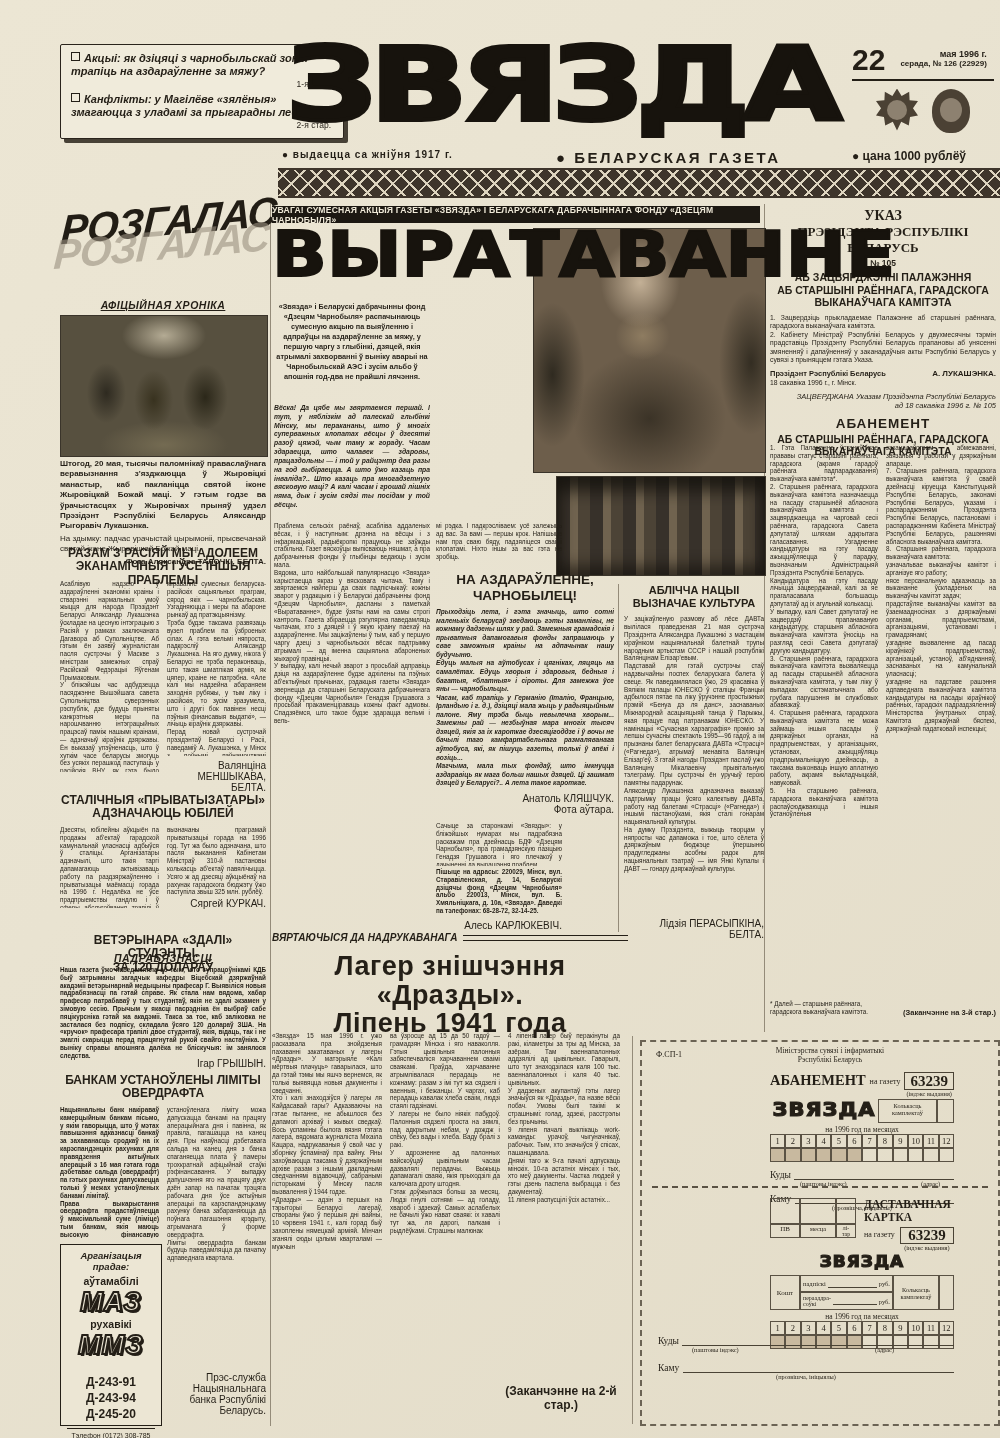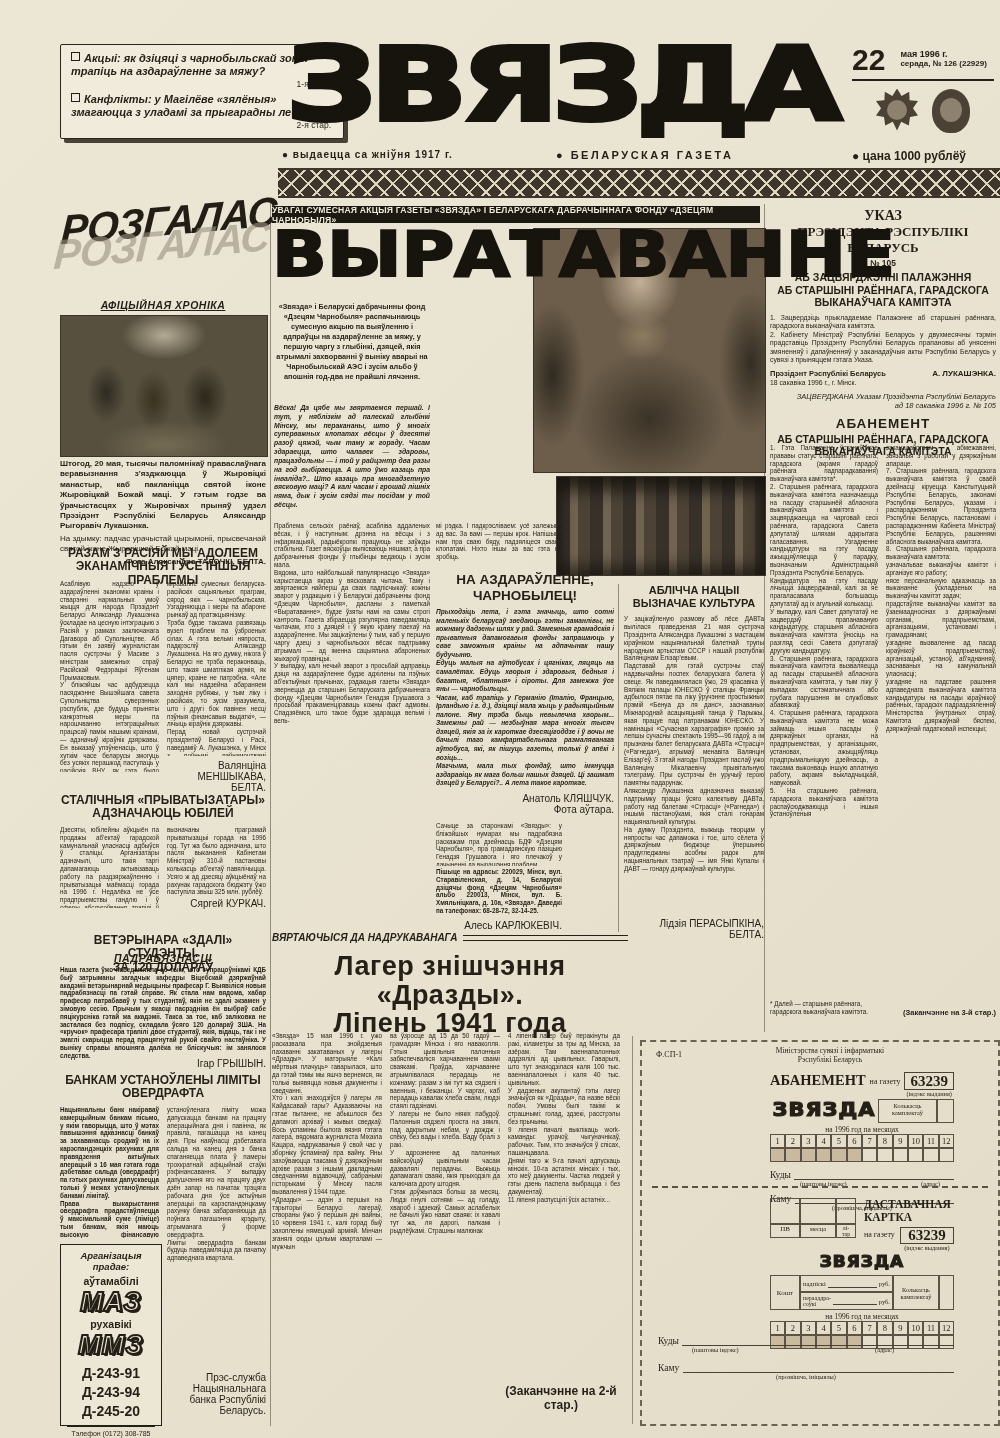--- a/index.html
+++ b/index.html
@@ -101,34 +101,34 @@
       <div class="itm"><span class="sq"></span><span>Канфлікты: у Магілёве «зялёныя» змагаюцца з уладамі за прыгарадны лес.</span></div>
       <div class="pg">2-я стар.</div>
     </div>
   </div>
 
   <div class="abs mast" style="left:286px;top:34px;width:575px;">ЗВЯЗДА</div>
 
   <div class="abs" style="left:852px;top:46px;width:142px;">
     <div style="display:flex;align-items:flex-start;">
       <div class="b" style="font-size:30px;line-height:.95;">22</div>
-      <div style="margin-left:15px;padding-top:3px;">
+      <div style="margin-left:15px;padding-top:3px;text-align:right;">
         <div class="b" style="font-size:9px;">мая 1996 г.</div>
         <div class="b" style="font-size:8px;">серада, № 126 (22929)</div>
       </div>
     </div>
     <div style="border-top:2px solid #241f17;margin-top:4px;"></div>
     <div style="display:flex;gap:14px;justify-content:center;margin-top:8px;">
       <div class="medal1"></div>
       <div class="medal2"></div>
     </div>
   </div>
 
   <div class="abs b" style="left:282px;top:149px;font-size:10px;letter-spacing:1px;">● выдаецца са жніўня 1917 г.</div>
-  <div class="abs b" style="left:556px;top:149px;font-size:11px;letter-spacing:2.5px;">● БЕЛАРУСКАЯ ГАЗЕТА</div>
+  <div class="abs b" style="left:556px;top:149px;font-size:15px;letter-spacing:2.5px;">● БЕЛАРУСКАЯ ГАЗЕТА</div>
   <div class="abs b" style="left:852px;top:149px;font-size:12px;">● цана 1000 рублёў</div>
 
   <div class="abs band" style="left:278px;top:168px;width:722px;height:26px;"></div>
 
   <div class="abs vr" style="left:270px;top:200px;height:1226px;"></div>
   <div class="abs vr" style="left:764px;top:204px;height:828px;"></div>
   <div class="abs vr" style="left:618px;top:584px;height:348px;"></div>
   <div class="abs vr" style="left:632px;top:1036px;height:388px;"></div>
 
   <div class="abs rzwrap" style="left:62px;top:210px;">
@@ -172,21 +172,21 @@
   <div class="abs t63 just pre" style="left:167px;top:1106px;width:99px;height:262px;overflow:hidden;">устаноўленага ліміту можа дапускацца банкамі на працягу аперацыйнага дня і павінна, як правіла, пагашацца на канец дня. Пры наяўнасці дэбетавага сальда на канец дня з банка спаганяецца плата ў памеры трохкратнай афіцыйнай стаўкі рэфінансавання. У выпадку дапушчэння яго на працягу двух дзён запар на пачатак трэцяга рабочага дня ўсе актыўныя аперацыі па карэспандэнцкаму рахунку банка забараняюцца да поўнага пагашэння крэдыту, атрыманага ў форме овердрафта.
 Ліміты овердрафта банкам будуць паведамляцца да пачатку адпаведнага квартала.</div>
   <div class="abs byl rt" style="left:167px;top:1372px;width:99px;">Прэс-служба Нацыянальнага банка Рэспублікі Беларусь.</div>
 
   <div class="abs adbox" style="left:60px;top:1244px;width:100px;height:180px;">
     <div class="b i" style="font-size:9.5px;margin-top:5px;font-style:italic;">Арганізацыя прадае:</div>
     <div class="b" style="font-size:10.5px;margin-top:3px;">аўтамабілі</div>
     <div class="mazlogo">МАЗ</div>
     <div class="b" style="font-size:10.5px;">рухавікі</div>
     <div class="mazlogo">ММЗ</div>
-    <div class="b pre" style="font-size:14px;margin-top:3px;line-height:1.35;">Д-243-91
+    <div class="b pre" style="font-size:12px;margin-top:13px;line-height:1.35;">Д-243-91
 Д-243-94
 Д-245-20</div>
     <div style="border-top:1px solid #241f17;margin:5px 6px 0 6px;padding-top:3px;font-size:7px;">Тэлефон (0172) 308-785</div>
   </div>
 
   <div class="abs attn" style="left:272px;top:206px;width:488px;height:17px;">УВАГА! СУМЕСНАЯ АКЦЫЯ ГАЗЕТЫ «ЗВЯЗДА» І БЕЛАРУСКАГА ДАБРАЧЫННАГА ФОНДУ «ДЗЕЦЯМ ЧАРНОБЫЛЯ»</div>
 
   <div class="abs ph2" style="left:533px;top:228px;width:231px;height:243px;"></div>
   <div class="abs ph3" style="left:556px;top:476px;width:208px;height:98px;"></div>
 

